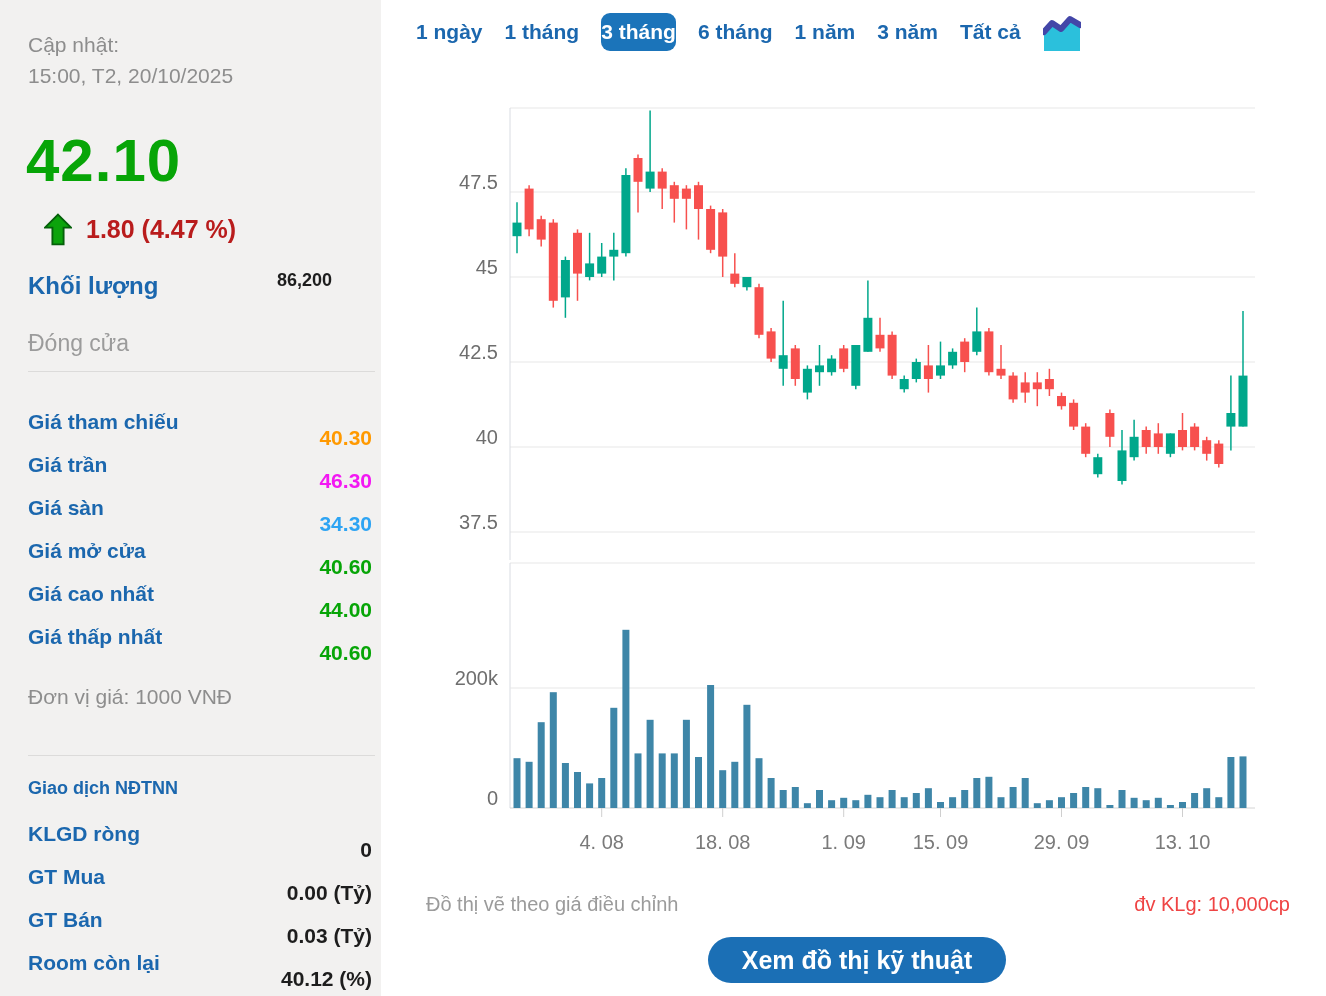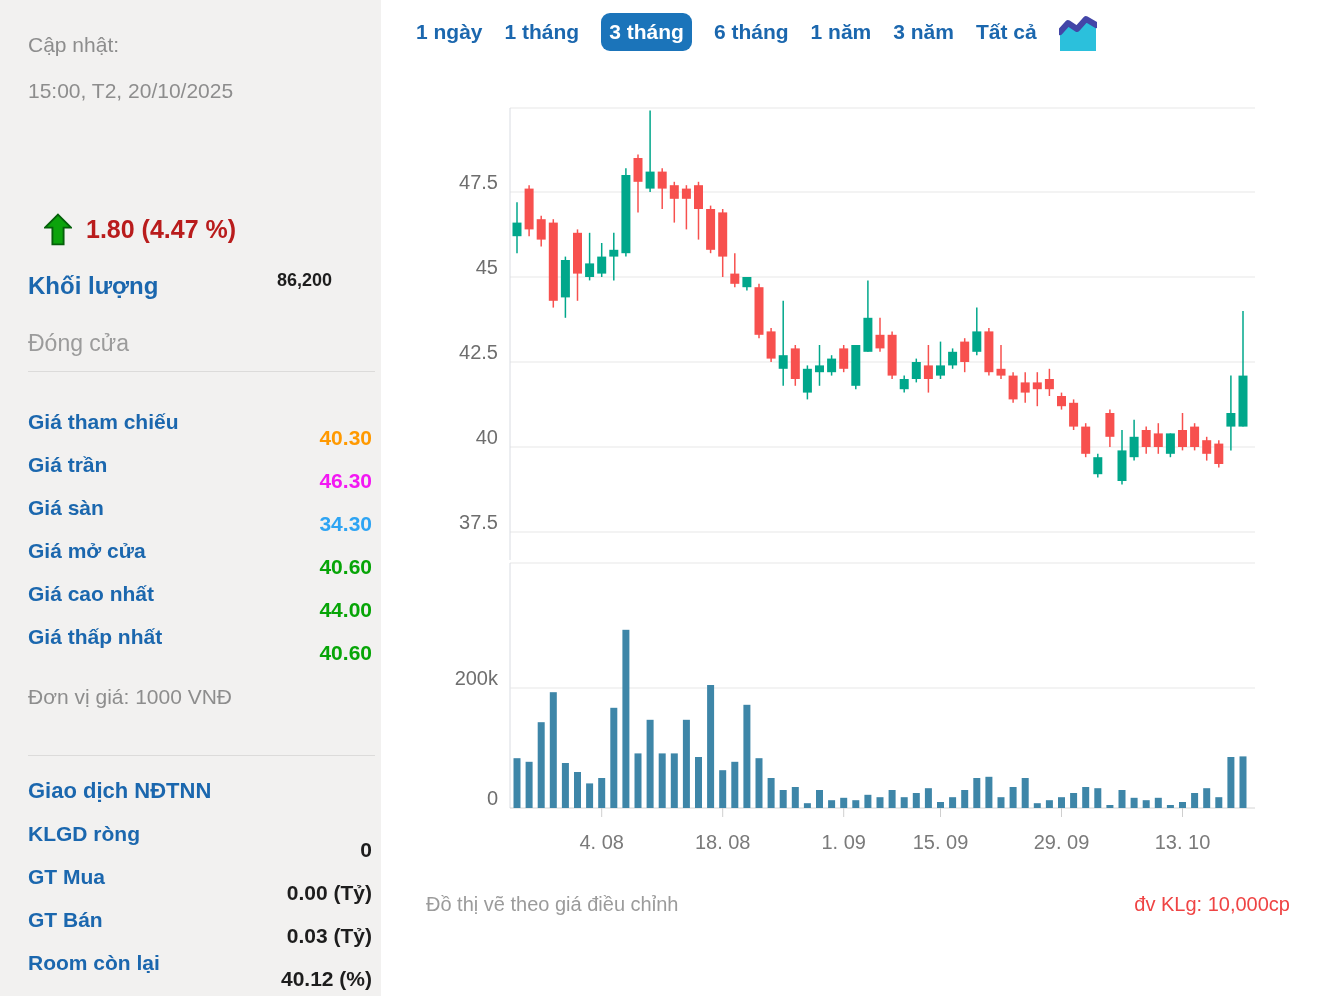--- a/index.html
+++ b/index.html
@@ -4,59 +4,60 @@
 <style>
   html,body{margin:0;padding:0;}
   body{
     width:1326px;height:996px;position:relative;overflow:hidden;
     background:#ffffff;font-family:"Liberation Sans",sans-serif;
     -webkit-font-smoothing:antialiased;
   }
   
   #sidebar{position:absolute;left:0;top:0;width:381px;height:996px;background:#f2f1f0;}
   .upd{position:absolute;left:28px;top:33px;font-size:21px;color:#8d8d8d;}
-  .updtime{position:absolute;left:28px;top:64px;font-size:21px;color:#8d8d8d;margin-top:15px;}
+  .updtime{position:absolute;left:28px;top:64px;font-size:21px;color:#8d8d8d;}
   .price{position:absolute;left:26px;top:126px;font-size:60px;font-weight:bold;color:#07a507;letter-spacing:1px;}
   .chg-row{position:absolute;left:44px;top:213px;display:flex;align-items:center;gap:14px;}
   .chg{font-size:25px;font-weight:bold;color:#b91c1c;}
   .vol-label{position:absolute;left:28px;top:272px;font-size:24px;font-weight:bold;color:#1b67ae;}
   .vol-value{position:absolute;right:49px;top:270px;font-size:18px;font-weight:bold;color:#1d1d1d;}
   .session{position:absolute;left:28px;top:330px;font-size:23px;color:#9b9b9b;}
   .divider{position:absolute;left:28px;width:347px;height:1px;background:#dcdbda;}
   .d1{top:371px;}
   .d2{top:755px;}
   #price-rows{position:absolute;left:0;top:400px;width:405px;}
   #foreign-rows{position:absolute;left:0;top:812px;width:405px;}
   .row{height:43px;display:flex;align-items:center;justify-content:space-between;padding:0 33px 0 28px;}
   .rlabel{font-size:21px;font-weight:bold;color:#1b67ae;white-space:nowrap;}
   .rvalue{font-size:21px;font-weight:bold;color:#1d1d1d;white-space:nowrap;margin-top:32px;}
   .unit-note{position:absolute;left:28px;top:685px;font-size:21px;color:#8d8d8d;}
-  .foreign-title{position:absolute;left:28px;top:778px;font-size:22px;font-weight:bold;color:#1b67ae;}
+  .foreign-title{position:absolute;left:28px;top:778px;font-size:18px;font-weight:bold;color:#1b67ae;}
   
   #main{position:absolute;left:405px;top:0;width:921px;height:738px;background:#ffffff;}
   #tabs{position:absolute;left:11px;top:10px;height:44px;display:flex;align-items:center;gap:22px;}
   .tab{font-size:21px;font-weight:bold;color:#1b67ae;white-space:nowrap;cursor:pointer;}
-  .tab.active{background:#1b74ba;color:#ffffff;padding:7px 8px;border-radius:9px;}
+  .tab.active{background:#1b74ba;color:#ffffff;padding:7px 0;border-radius:9px;}
   #chart-type-icon{width:38px;height:40px;display:block;cursor:pointer;}
   #chart{position:absolute;left:3px;top:90px;}
   #chart text{font-family:"Liberation Sans",sans-serif;}
   .note-left{position:absolute;left:21px;top:893px;font-size:20px;color:#9b9b9b;}
   .note-right{position:absolute;right:36px;top:893px;font-size:20px;color:#ef4444;}
   #tech-btn{
     position:absolute;left:303px;top:937px;width:298px;height:46px;
     background:#1b6fb5;color:#ffffff;border:none;border-radius:23px;
     font-family:"Liberation Sans",sans-serif;font-size:25px;font-weight:bold;cursor:pointer;
   }
 </style>
 </head>
 <body>
 
 <div id="sidebar">
   <div class="upd">Cập nhật:</div>
   <div class="updtime">15:00, T2, 20/10/2025</div>
+  <div class="price">42.10</div>
   <div class="chg-row">
     <svg width="28" height="33" viewBox="0 0 30 34">
       <polygon points="15,1 29,15 21,15 21,33 9,33 9,15 1,15" fill="#0ca30c" stroke="#05600a" stroke-width="2"></polygon>
     </svg>
     <span class="chg">1.80 (4.47 %)</span>
   </div>
   <div class="vol-label">Khối lượng</div>
   <div class="vol-value">86,200</div>
   <div class="session">Đóng cửa</div>
   <div class="divider d1"></div>
@@ -348,13 +349,14 @@
       <rect x="758.9" y="715" width="7" height="3" fill="#3e86a8"></rect>
       <rect x="771" y="712" width="7" height="6" fill="#3e86a8"></rect>
       <rect x="783.1" y="703" width="7" height="15" fill="#3e86a8"></rect>
       <rect x="795.1999999999999" y="698.2" width="7" height="19.8" fill="#3e86a8"></rect>
       <rect x="807.3" y="707.2" width="7" height="10.799999999999999" fill="#3e86a8"></rect>
       <rect x="819.4" y="667" width="7" height="51" fill="#3e86a8"></rect>
       <rect x="831.5" y="666.4" width="7" height="51.6" fill="#3e86a8"></rect>
     </svg>
   <div class="note-left">Đồ thị vẽ theo giá điều chỉnh</div>
   <div class="note-right">đv KLg: 10,000cp</div>
+  <button id="tech-btn">Xem đồ thị kỹ thuật</button>
 </div>
 
 </body></html>

